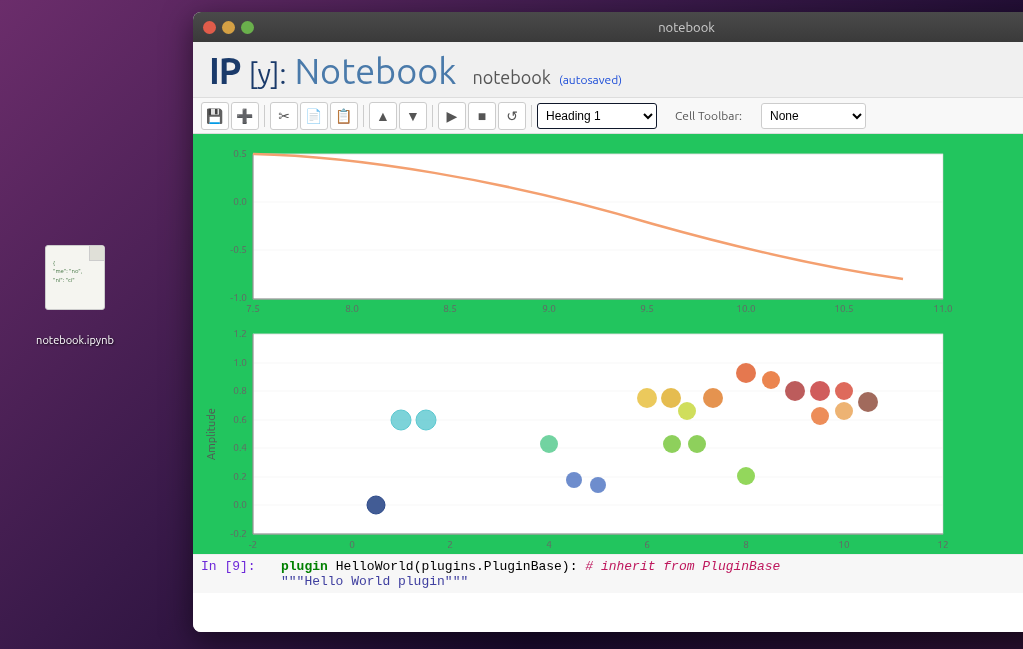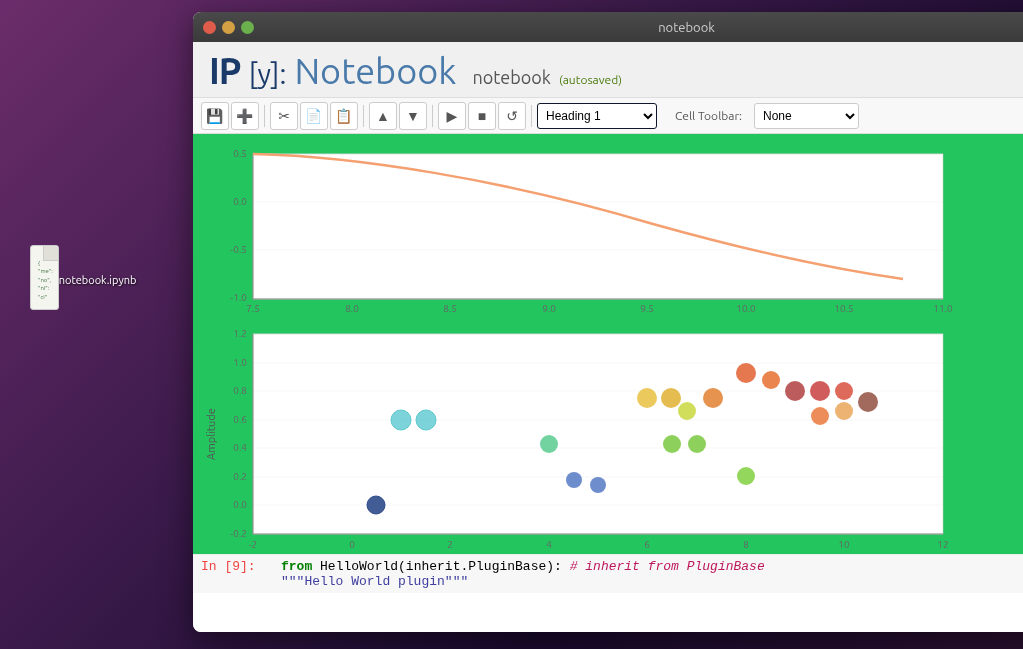--- a/index.html
+++ b/index.html
@@ -11,24 +11,25 @@
       overflow: hidden;
       position: relative;
     }
 
     
     .desktop-icon {
       position: absolute;
       left: 30px;
       top: 245px;
       display: flex;
-      flex-direction: row;
+      flex-direction: column;
       align-items: center;
       cursor: pointer;
       width: 90px;
+      gap: 20px;
     }
     .file-icon {
       width: 60px;
       height: 65px;
       background: #f5f5f0;
       border: 1px solid #ccc;
       border-radius: 3px;
       position: relative;
       display: flex;
       flex-direction: column;
@@ -130,21 +131,21 @@
       font-size: 36px;
       color: #4a7aaa;
     }
     .nb-name {
       font-size: 18px;
       color: #555;
       margin-left: 8px;
     }
     .nb-autosaved {
       font-size: 12px;
-      color: #4d7c0f;
+      color: #1d4ed8;
     }
 
     
     .menubar {
       background: #f8f8f8;
       border-bottom: 1px solid #ddd;
       display: flex;
       align-items: center;
       padding: 0 8px;
       height: 28px;
@@ -209,21 +210,21 @@
     }
     .cell-toolbar-select {
       height: 26px;
       border: 1px solid #ccc;
       background: #fff;
       border-radius: 3px;
       font-size: 12px;
       padding: 0 4px;
       cursor: pointer;
       min-width: 80px;
-      margin-left: 10px;
+      margin-left: 17px;
     }
 
     
     .nb-content {
       flex: 1;
       overflow-y: auto;
       background: #fff;
       position: relative;
     }
     .nb-content::-webkit-scrollbar { width: 12px; }
@@ -238,21 +239,21 @@
     }
 
     
     .code-cell {
       display: flex;
       padding: 4px 8px;
       background: #f7f7f7;
       border-top: 1px solid #eee;
     }
     .cell-prompt {
-      color: #ef4444;
+      color: #6d28d9;
       font-family: 'Courier New', monospace;
       font-size: 13px;
       min-width: 80px;
       padding-right: 8px;
       white-space: nowrap;
     }
     .cell-code {
       font-family: 'Courier New', monospace;
       font-size: 13px;
       flex: 1;
@@ -439,22 +440,22 @@
 
         <circle cx="665" cy="78" r="10" fill="#905040" fill-opacity="0.85"></circle>
 
       </svg>
     </div>
 
     <div class="code-cell">
       <div class="cell-prompt">In [9]:</div>
       <div class="cell-code">
         <div>
-          <span class="kw-class">from</span>
-          <span> HelloWorld(inherit.PluginBase):</span>
+          <span class="kw-class">plugin</span>
+          <span> HelloWorld(plugins.PluginBase):</span>
           <span class="kw-comment">  # <em>inherit from PluginBase</em></span>
         </div>
         <div>
           <span class="kw-string">    """Hello World plugin"""</span>
         </div>
       </div>
     </div>
 
   </div>
 </div>

